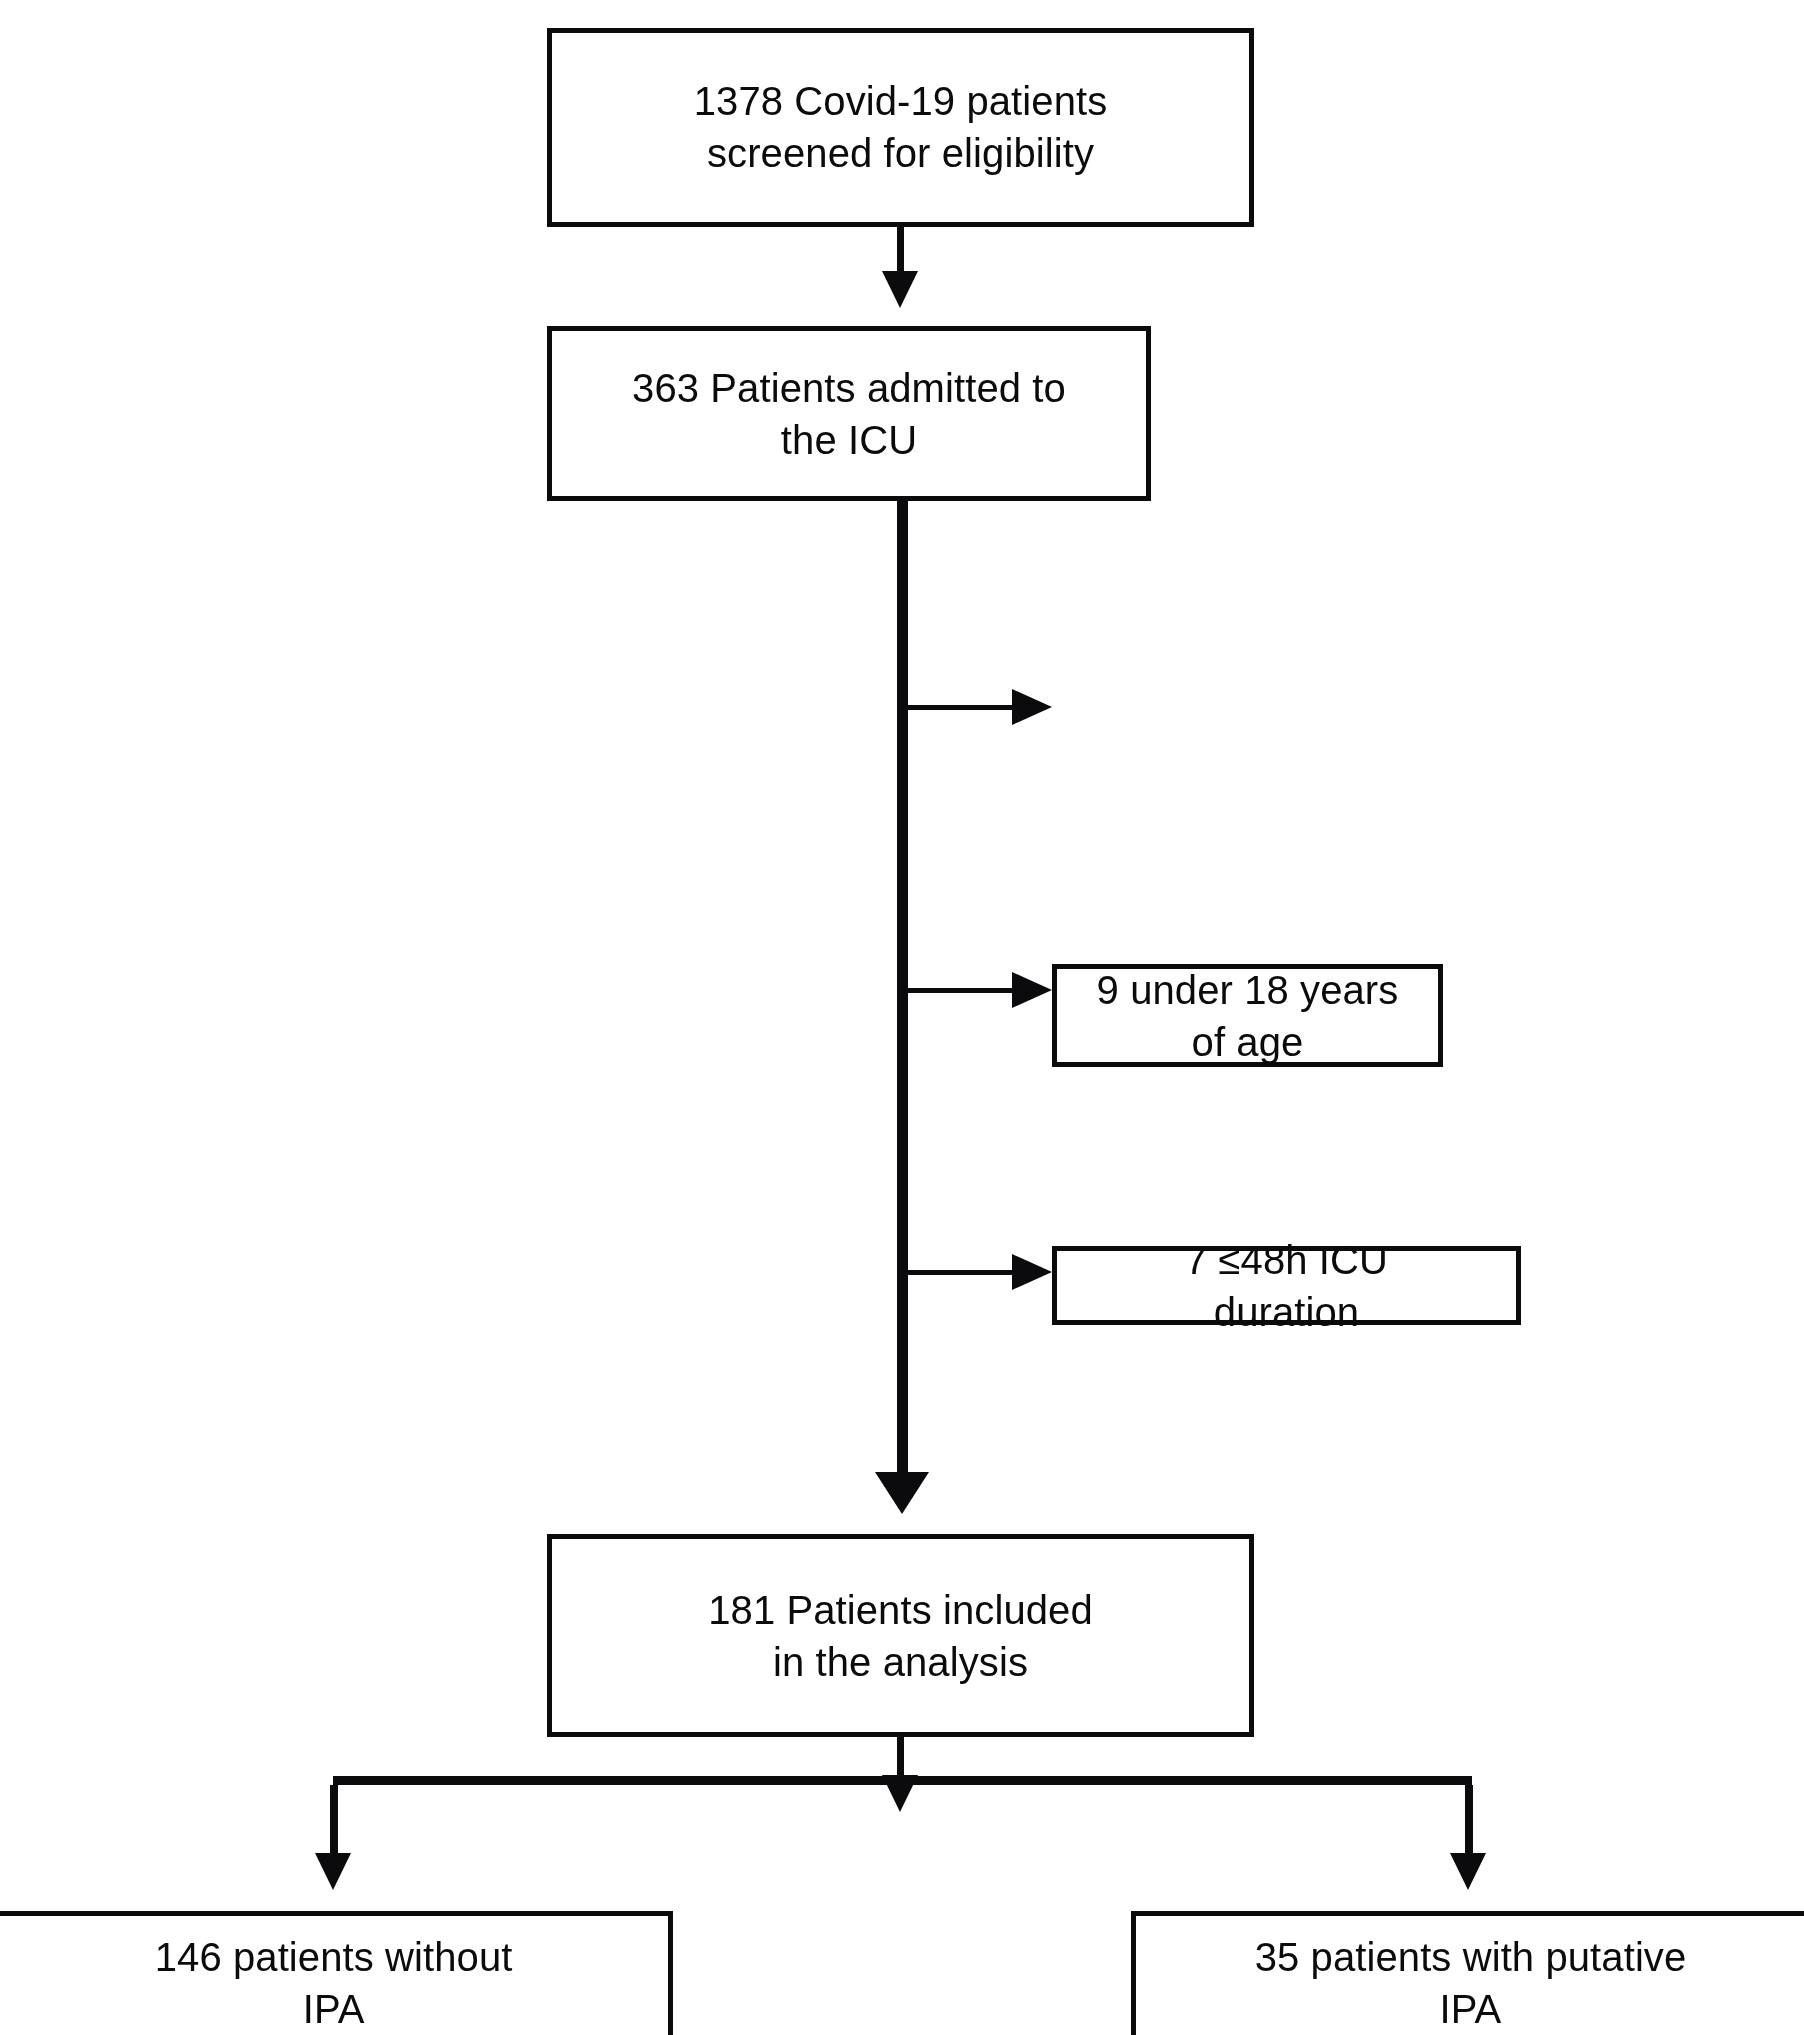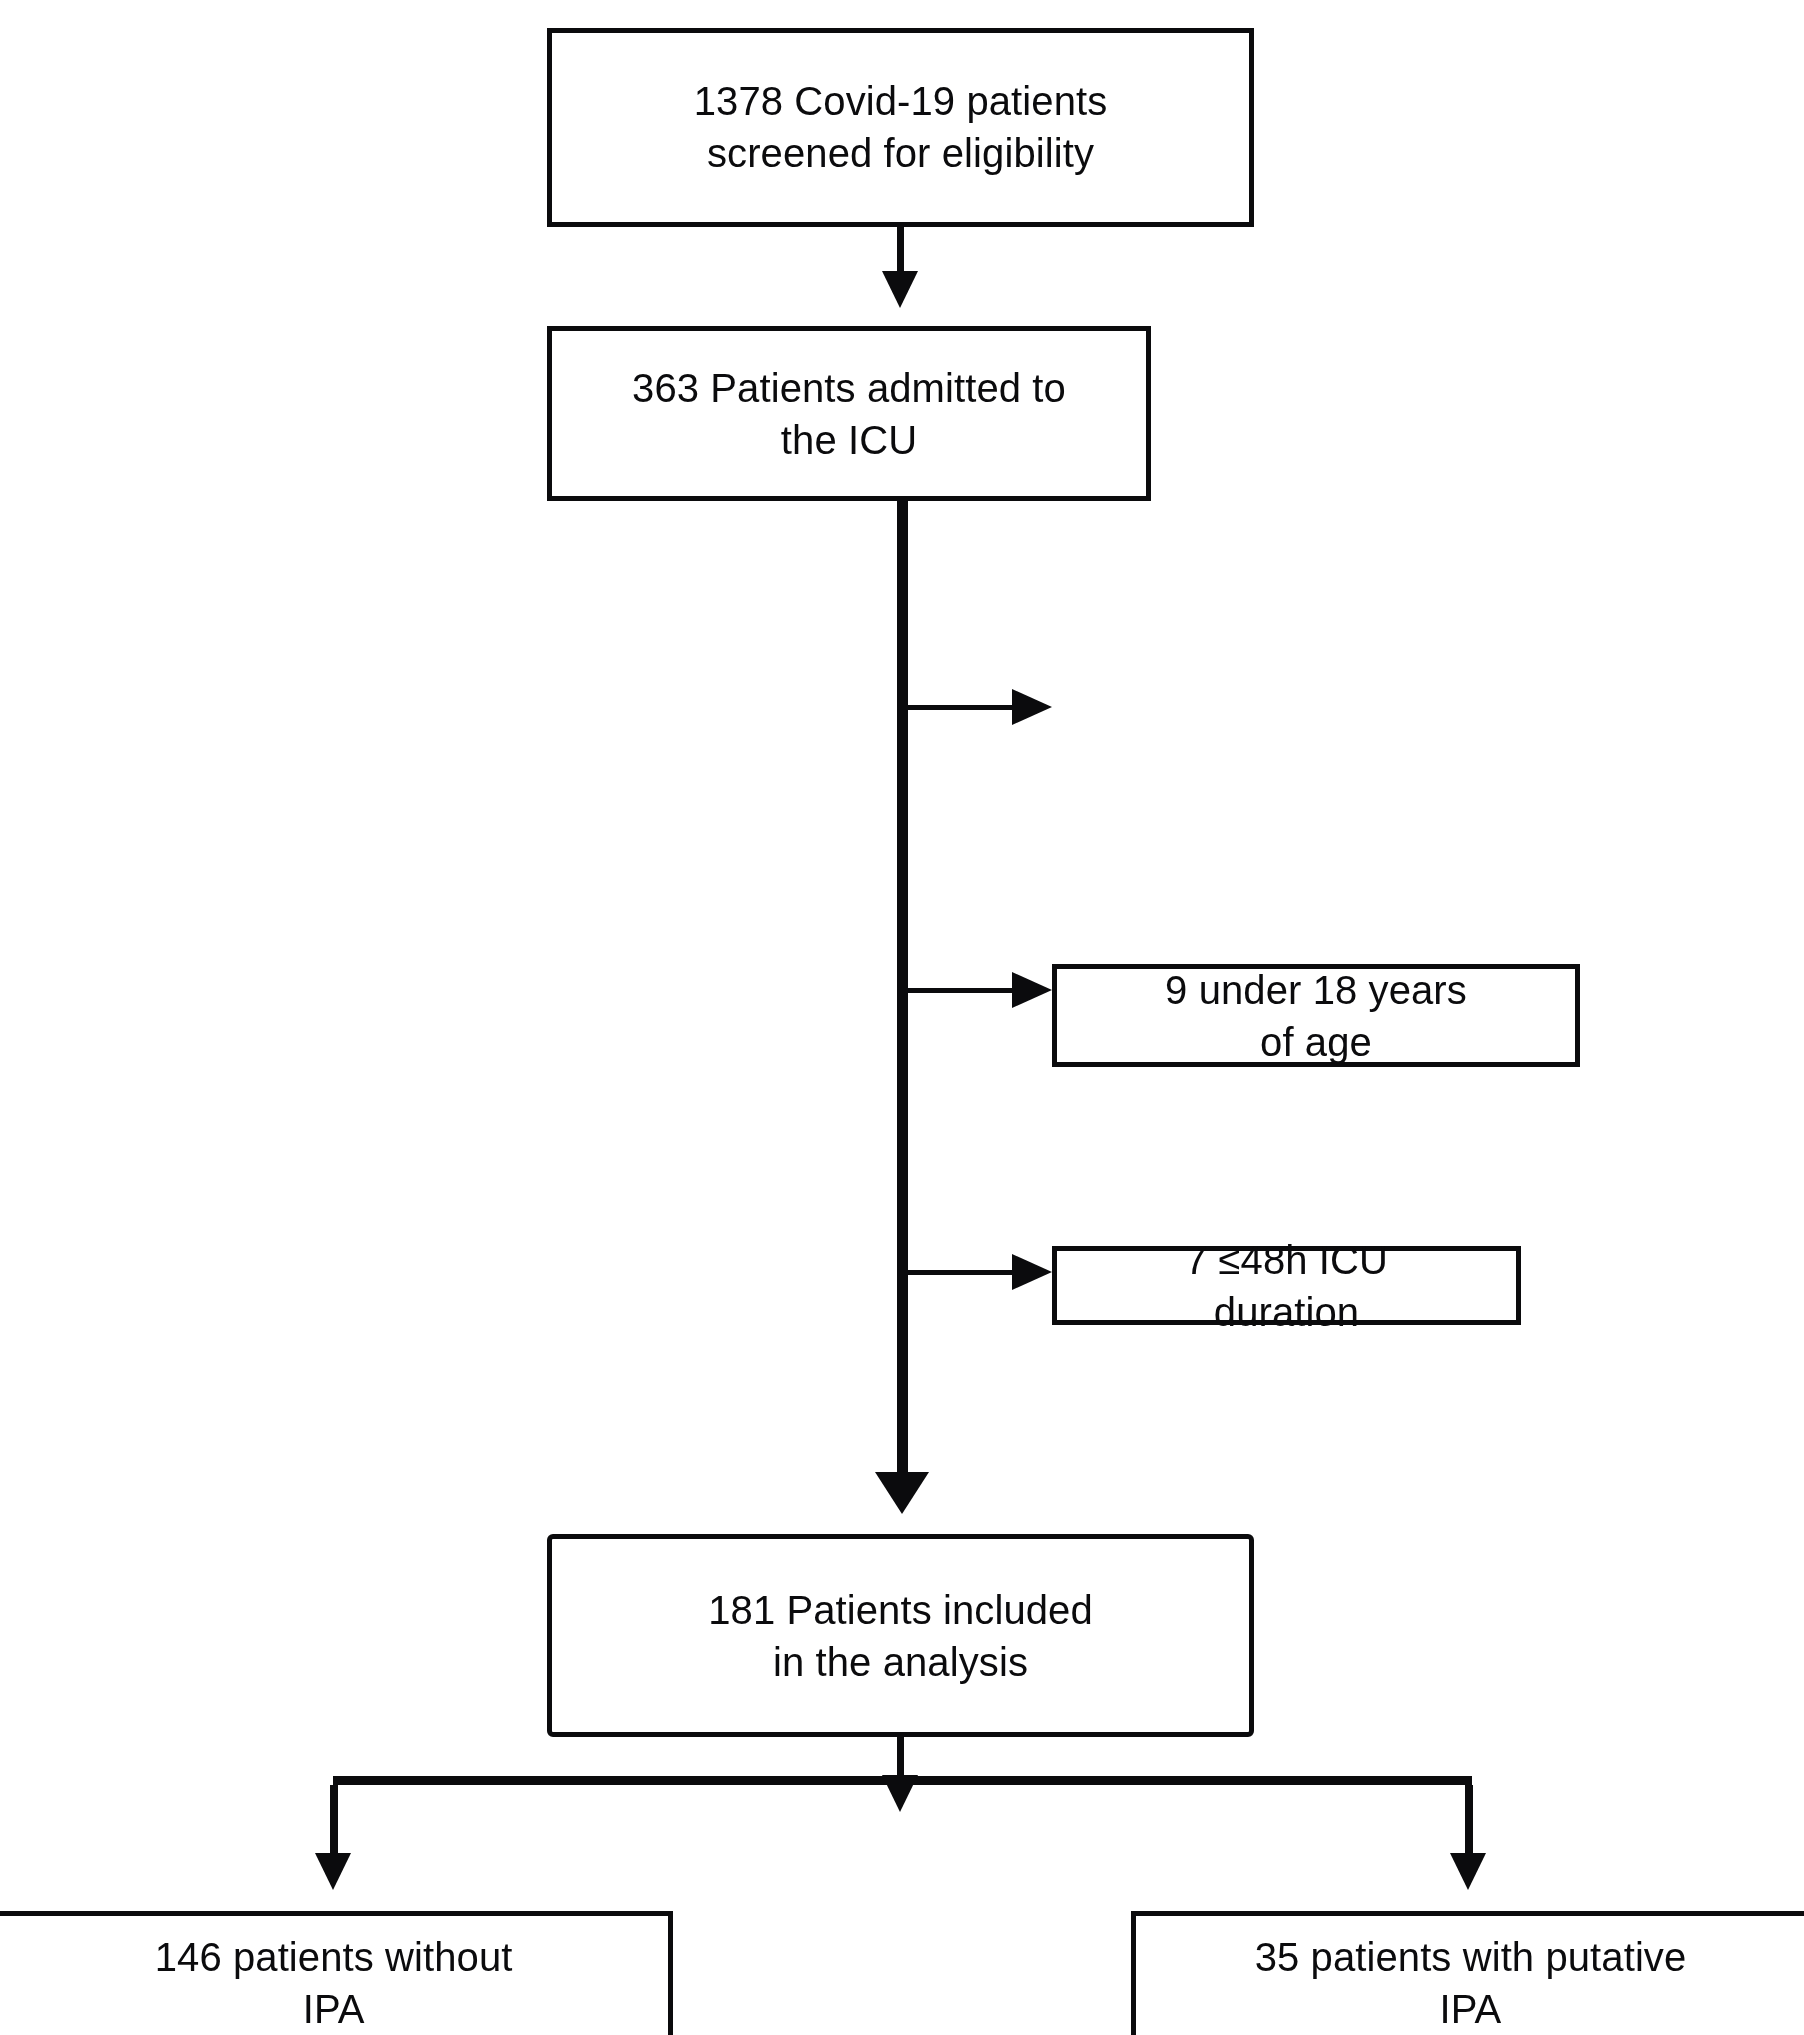--- a/index.html
+++ b/index.html
@@ -36,24 +36,24 @@
     font-size: 40px;
     line-height: 1.30;
     letter-spacing: 0.1px;
     font-weight: 400;
     white-space: pre-line;
     padding: 0 12.7px;
   }
   
   .node-screened   { left: 547px;  top: 3.9px;    width: 707px; height: 199px; }
   .node-icu        { left: 547px;  top: 302px;  width: 604px; height: 175px; }
-  .node-included   { left: 547px;  top: 1510px; width: 707px; height: 203px; border-radius: 6px; }
+  .node-included   { left: 547px;  top: 1510px; width: 707px; height: 203px; }
   
   .node-nobal      { left: 1052px;  top: 656px; width: 469px;  height: 103px; }
-  .node-under18    { left: 1052px;  top: 940px; width: 528px;  height: 103px; }
+  .node-under18    { left: 1052px;  top: 940px; width: 391px;  height: 103px; }
   .node-icu48      { left: 1052px;  top: 1222px; width: 469px;  height: 79px; }
   
   .node-noipa      { left: -5.9px;   top: 1887px; width: 679px; height: 143px; }
   .node-ipa        { left: 1131px;  top: 1887px; width: 679px; height: 143px; }
 
   
   .edge {
     position: absolute;
     background: #0b0b0d;
     z-index: 1;

